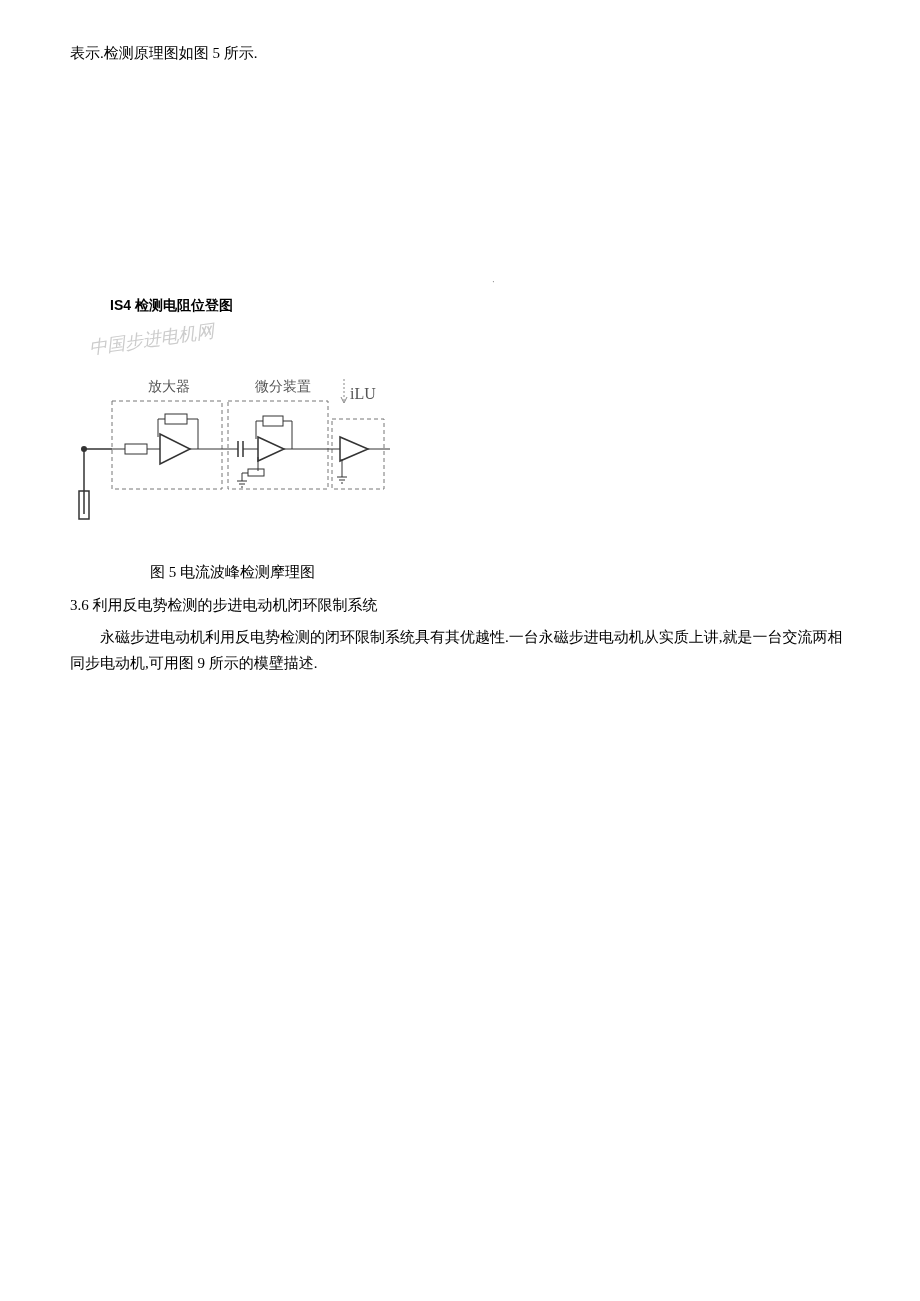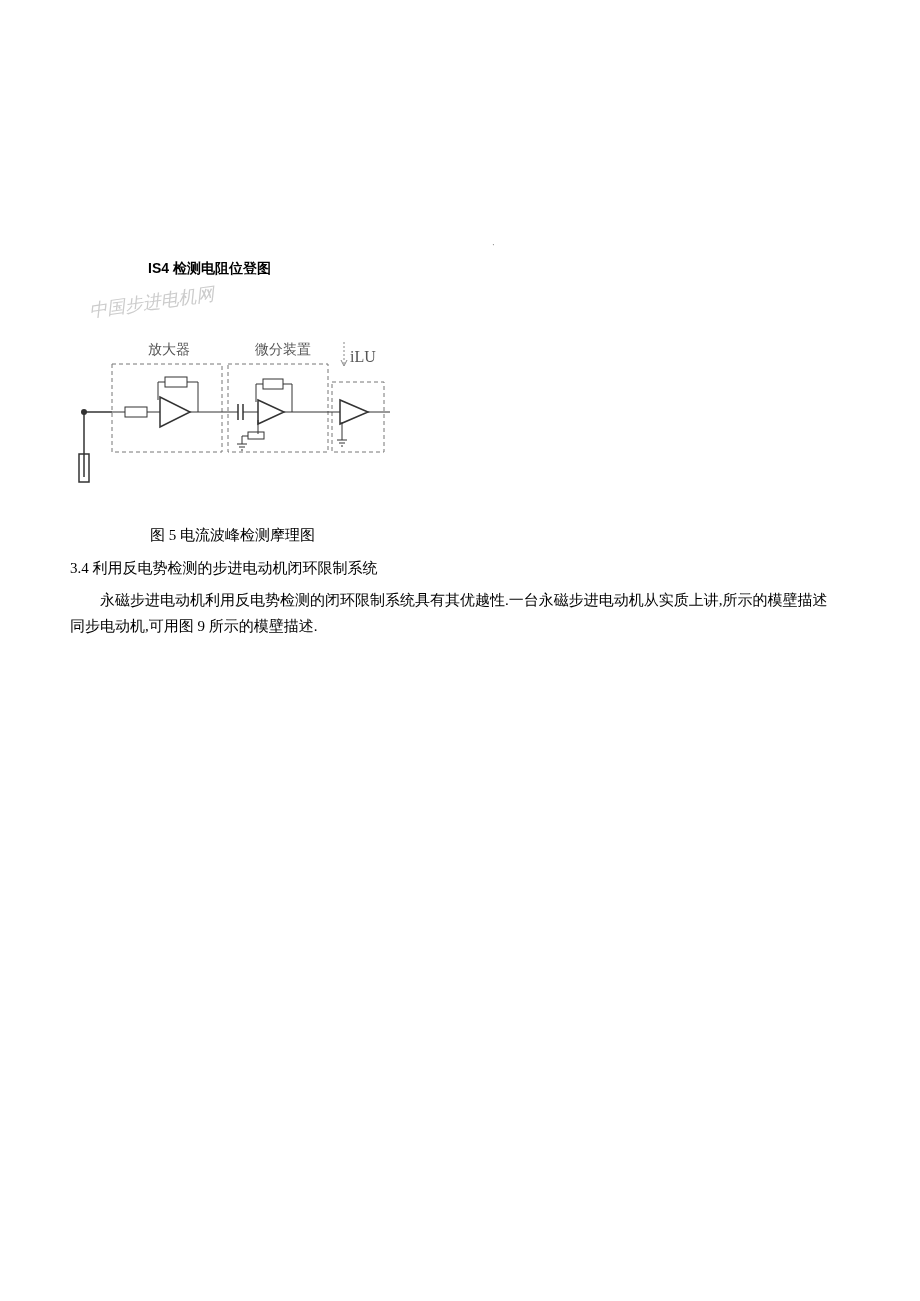--- a/index.html
+++ b/index.html
@@ -26,21 +26,21 @@
     position: absolute;
     right: 355px;
     bottom: 10px;
     font-size: 10px;
     color: #888;
   }
   .fig-label {
     font-size: 14px;
     font-weight: bold;
     font-family: "Microsoft YaHei", sans-serif;
-    margin-left: 78px;
+    margin-left: 40px;
     margin-bottom: 4px;
   }
   .circuit-container {
     margin-left: 0px;
     margin-bottom: 30px;
   }
   .circuit {
     width: 320px;
     height: 210px;
   }
@@ -63,20 +63,21 @@
   }
   .body-text-cont {
     font-size: 15px;
     line-height: 1.7;
   }
 </style>
 </head>
 <body>
 
 <div class="page">
+  <div class="line1">表示.检测原理图如图 5 所示.</div>
 
   <div class="spacer1">
     <span class="small-mark">·</span>
   </div>
 
   <div class="fig-label">IS4 检测电阻位登图</div>
 
   <div class="circuit-container">
     <svg class="circuit" viewBox="0 0 320 210">
 
@@ -141,17 +142,17 @@
 
       <line x1="272" y1="140" x2="272" y2="158" stroke="#333"></line>
       <line x1="267" y1="158" x2="277" y2="158" stroke="#333"></line>
       <line x1="269" y1="161" x2="275" y2="161" stroke="#333"></line>
       <line x1="271" y1="164" x2="273" y2="164" stroke="#333"></line>
     </svg>
   </div>
 
   <div class="caption">图 5 电流波峰检测摩理图</div>
 
-  <div class="section-heading">3.4  利用反电势检测的步进电动机闭环限制系统</div>
+  <div class="section-heading">3.6  利用反电势检测的步进电动机闭环限制系统</div>
 
-  <div class="body-text">永磁步进电动机利用反电势检测的闭环限制系统具有其优越性.一台永磁步进电动机从实质上讲,所示的模壁描述</div>
+  <div class="body-text">永磁步进电动机利用反电势检测的闭环限制系统具有其优越性.一台永磁步进电动机从实质上讲,就是一台交流两相</div>
   <div class="body-text-cont">同步电动机,可用图 9 所示的模壁描述.</div>
 </div>
 
 </body></html>

